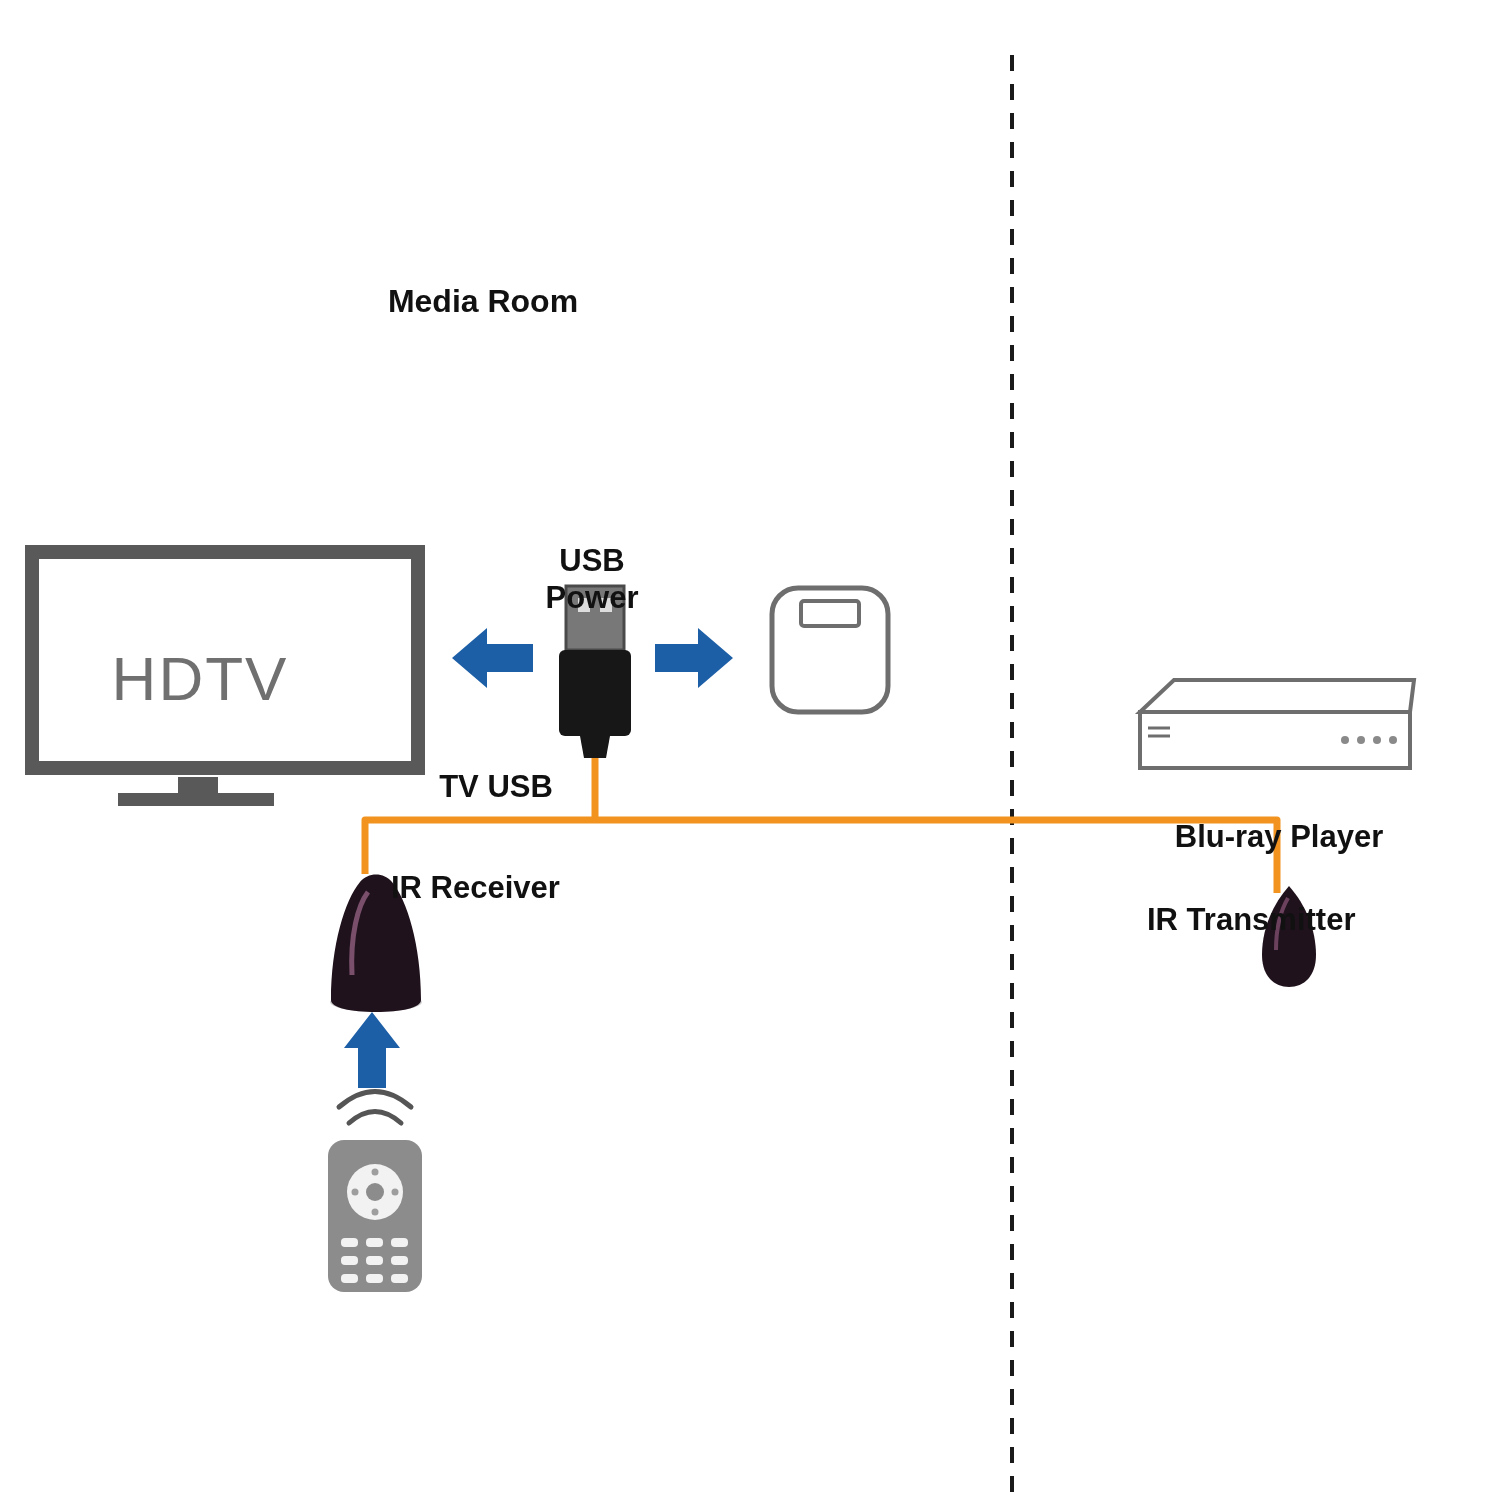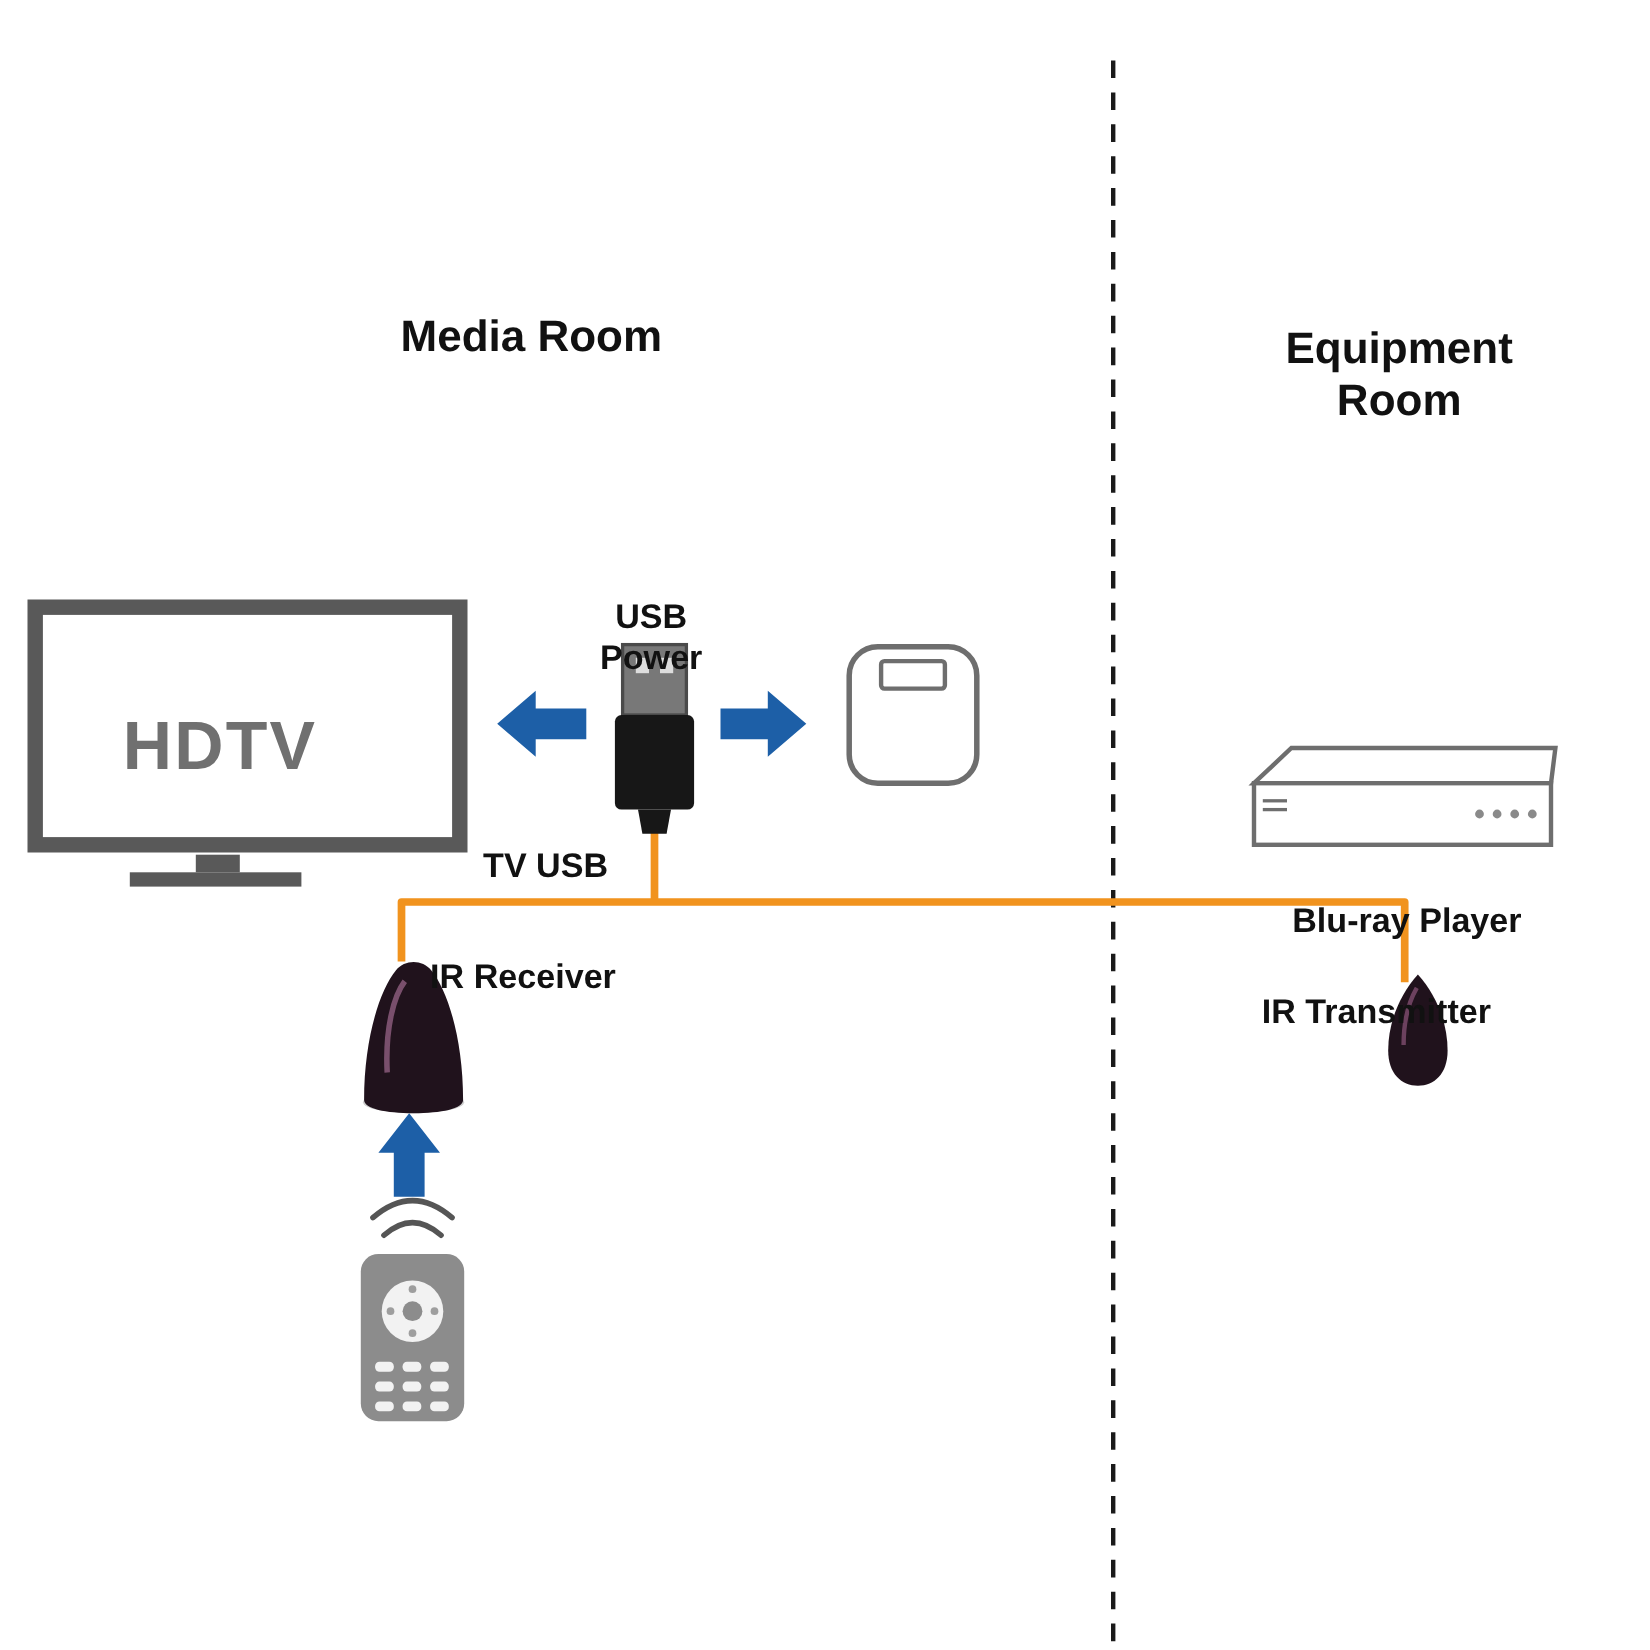--- a/index.html
+++ b/index.html
@@ -6,25 +6,25 @@
   .canvas{
     position:relative;width:1500px;height:1500px;background:#ffffff;
     font-family:"Liberation Sans",sans-serif;overflow:hidden;
   }
   .art{position:absolute;left:0;top:0;}
   .label{
     position:absolute;color:var(--text-black,#111);font-weight:bold;
     white-space:pre-line;text-align:center;transform:translateX(-50%);
     line-height:1.18;
   }
-  .title{font-size:40px;}
+  .title{font-size:32px;}
   .sub{font-size:31px;margin-top:40px;}
   .left-align{transform:none;text-align:center;}
   .hdtv{
-    position:absolute;color:#707070;font-size:62px;font-weight:700;
+    position:absolute;color:#707070;font-size:62px;font-weight:400;
     letter-spacing:2px;transform:translateX(-50%);
   }
   .divider{stroke:#1a1a1a;stroke-width:4;stroke-dasharray:16 13;}
   .arrow{fill:var(--arrow-blue,#1d5fa7);}
   .cable{fill:none;stroke:var(--cable-orange,#f1931e);stroke-width:7;stroke-linejoin:round;}
   .tvpart{fill:var(--tv-gray,#595959);}
   .outline{fill:#ffffff;stroke:var(--outline-gray,#6e6e6e);}
   .waves path{fill:none;stroke:#555;stroke-width:5;stroke-linecap:round;}
   .remote-dot{fill:#9e9e9e;}
   .remote-btn{fill:#f2f2f2;}
@@ -112,21 +112,20 @@
 
     <g>
       <path d="M1289,886 C1272,905 1262,930 1262,955 C1262,976 1274,987 1289,987
                C1304,987 1316,976 1316,955 C1316,930 1306,905 1289,886 Z" fill="var(--device-dark,#20121c)"></path>
       <path d="M1276,950 C1276,928 1281,910 1288,898" stroke="#7a4a6a" stroke-width="4" fill="none" opacity="0.85"></path>
     </g>
   </svg>
 
   <div class="label title" style="left:483px;top:283px">Media Room</div>
 
-  <div class="label title" style="left:1272px;top:294px">Equipment Room</div>
 
   <div class="hdtv" style="left:200px;top:643px">HDTV</div>
 
   <div class="label sub" style="left:592px;top:503px">USB
 Power</div>
 
   <div class="label sub" style="left:496px;top:729px">TV USB</div>
 
 
   <div class="label sub left-align" style="left:391px;top:830px">IR Receiver</div>

